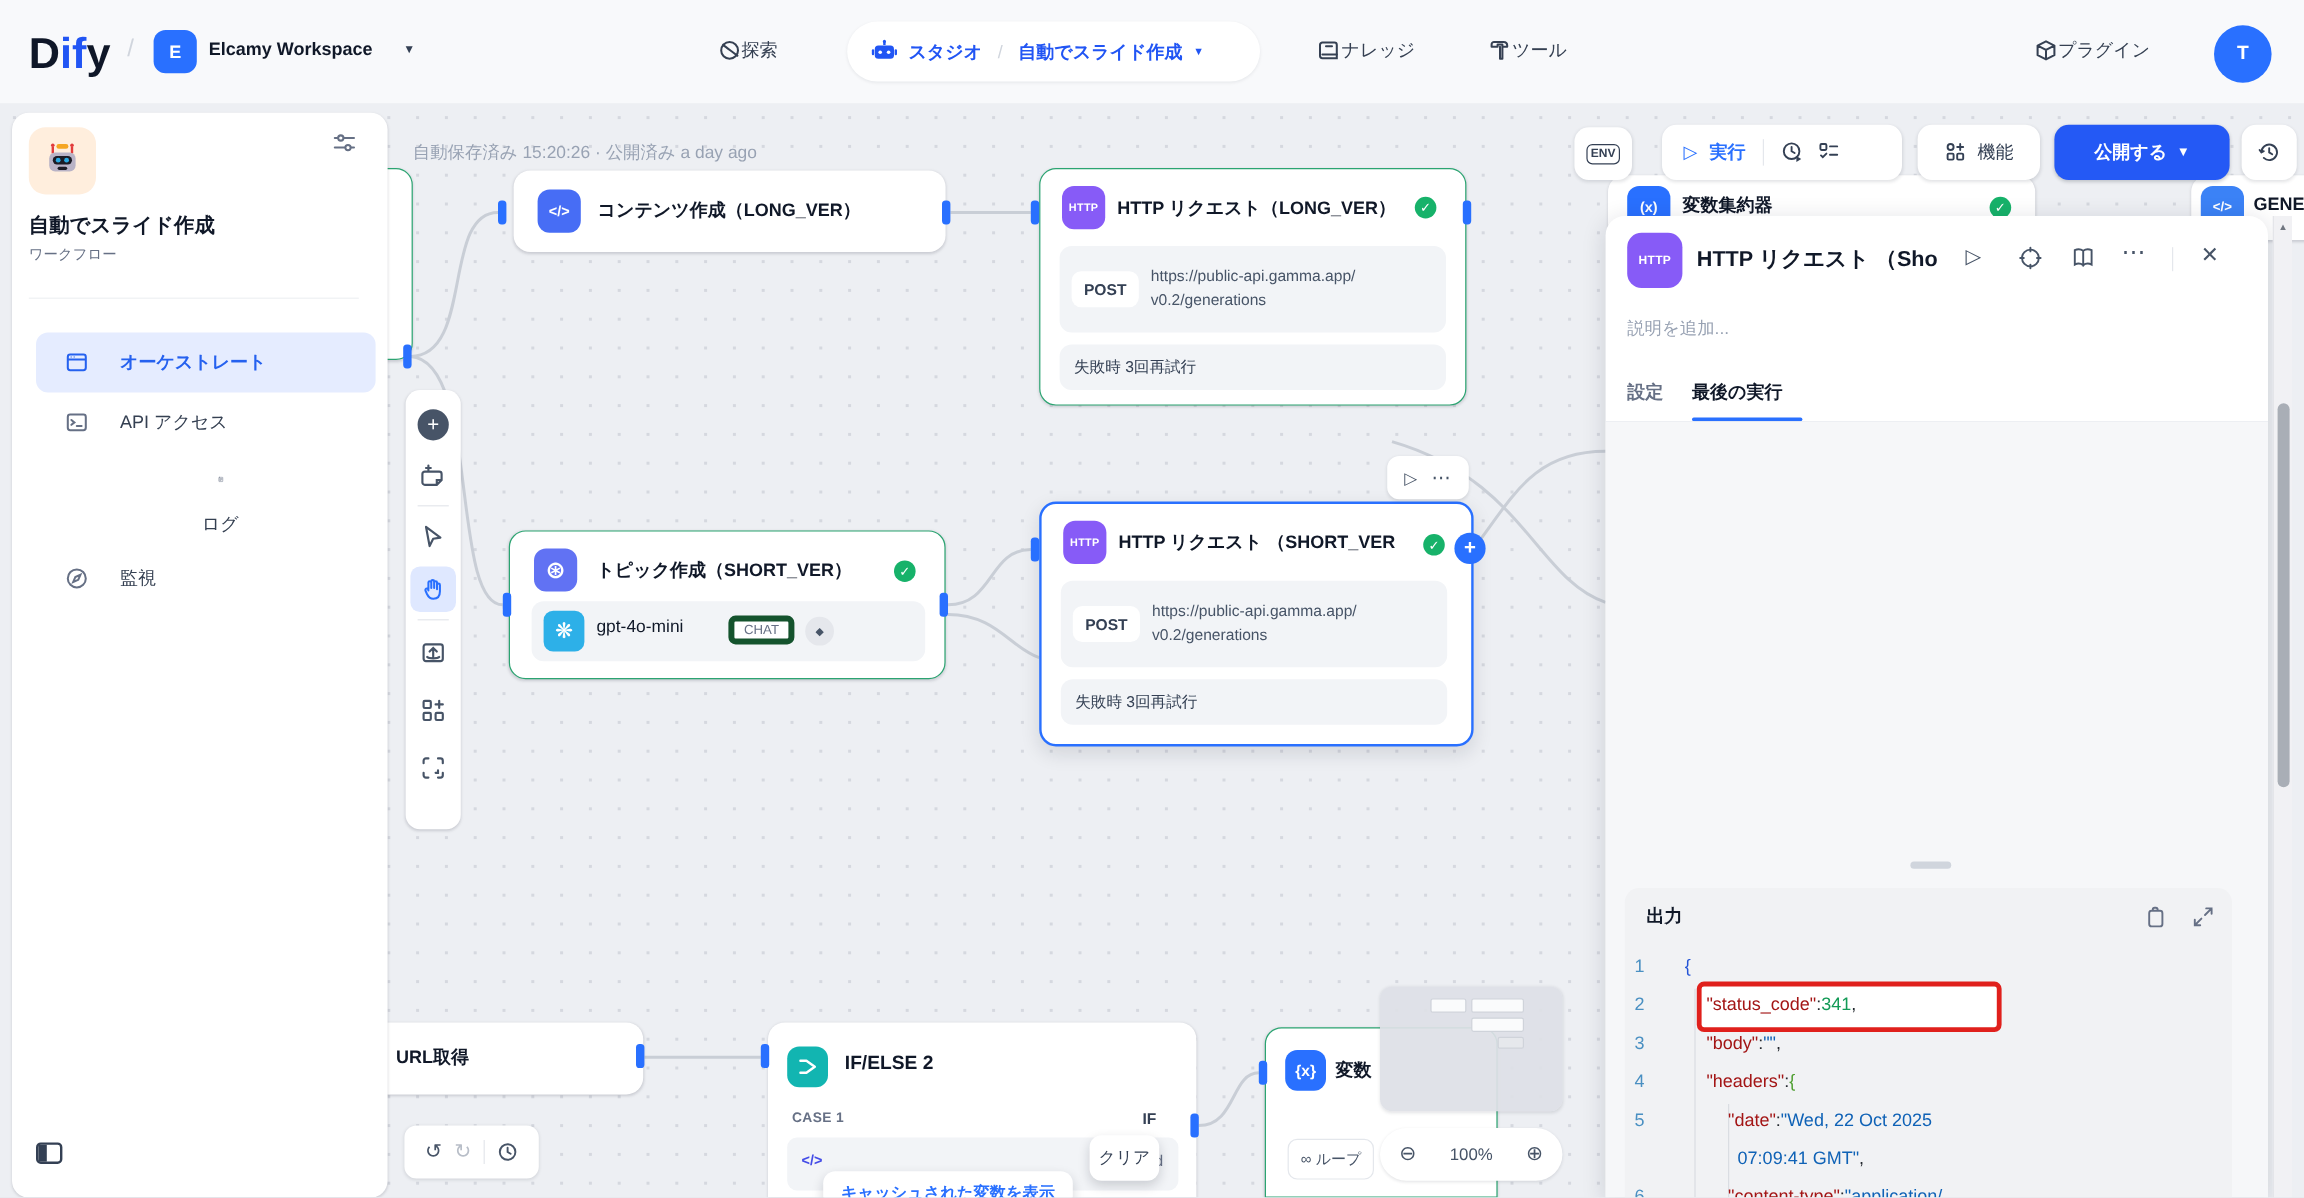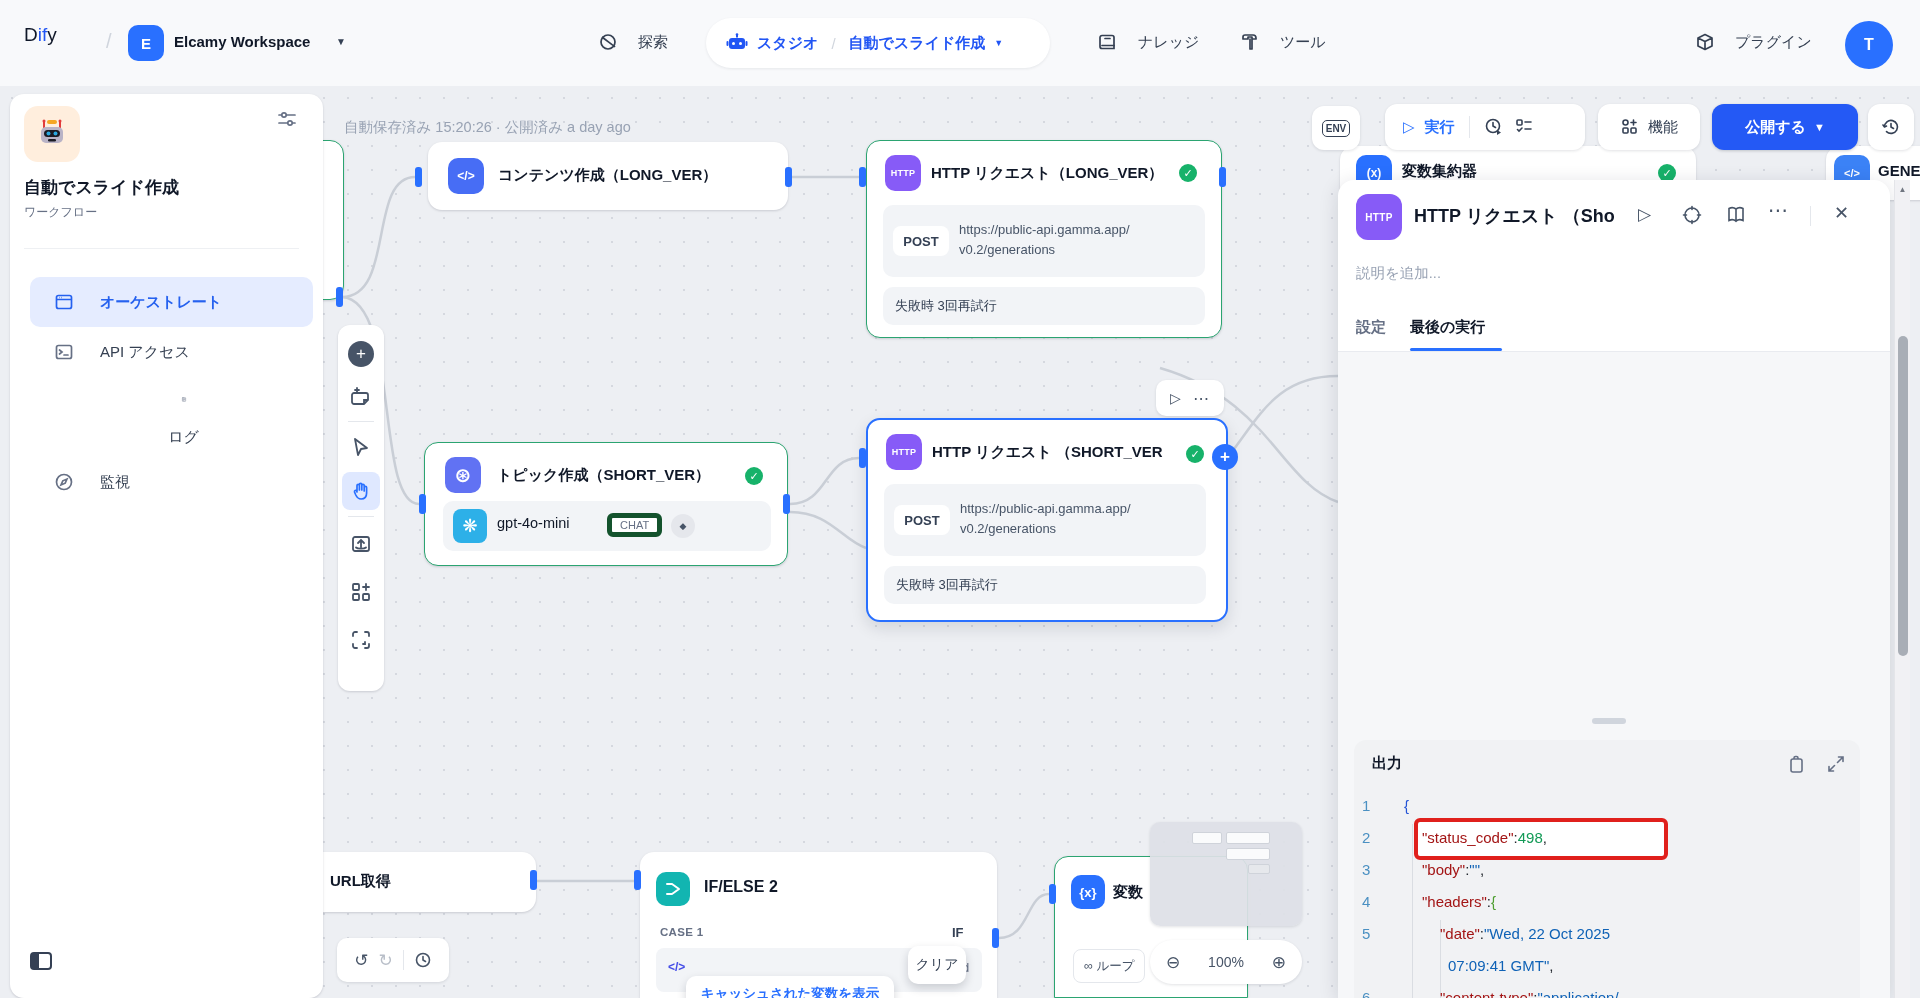--- a/index.html
+++ b/index.html
@@ -7,21 +7,21 @@
   #app{position:relative;width:1920px;height:998px;overflow:hidden;background:#edeff3;}
   .abs{position:absolute;}
   .card{background:#fff;border-radius:14px;box-shadow:0 1px 3px rgba(16,24,40,.10),0 1px 2px rgba(16,24,40,.06);}
   .pill{background:#fff;border-radius:12px;box-shadow:0 1px 3px rgba(16,24,40,.12);display:flex;align-items:center;}
   .dotgrid{background-image:radial-gradient(#d5d8df 1.3px,transparent 1.3px);background-size:24px 24px;}
   .nodetitle{font-size:15px;font-weight:bold;color:#101828;white-space:nowrap;}
   .icon-sq{border-radius:10px;display:flex;align-items:center;justify-content:center;color:#fff;font-weight:bold;}
   .check{width:18px;height:18px;border-radius:50%;background:#17b26a;color:#fff;font-size:11px;display:flex;align-items:center;justify-content:center;}
   .grayrow{background:#f2f4f7;border-radius:10px;position:absolute;}
   .handle{position:absolute;width:7px;height:20px;border-radius:3px;background:#2970ff;}
-  .navtxt{font-size:15px;color:#354052;display:flex;align-items:center;gap:20px;}
+  .navtxt{font-size:15px;color:#354052;display:flex;align-items:center;gap:0;}
   .sideitem{position:absolute;left:20px;width:283px;height:50px;border-radius:10px;display:flex;align-items:center;padding-left:24px;gap:26px;font-size:15px;color:#354052;}
   .sideitem.active{background:#e5ecff;color:#2561ef;font-weight:bold;}
   svg{display:block;}
   .mono{font-family:"DejaVu Sans Mono","Liberation Mono",monospace;}
   
   .key{color:#a31515;} .str{color:#0f62b6;} .num{color:#129a56;} .pn{color:#24292f;} .b1{color:#2454d6;} .b2{color:#4d9e2f;}
   .crow{display:flex;height:32px;line-height:32px;font-size:15px;white-space:nowrap;}
   .cnum{width:26px;text-align:left;color:#4a90c2;flex:none;margin-right:16px;}
   .cseg{position:relative;}
   .tool-ic{width:46px;height:42px;display:flex;align-items:center;justify-content:center;}
@@ -348,21 +348,21 @@
         </svg>
       <span>監視</span>
     </div>
 
     <div class="abs" style="left:20px;top:858px;width:22px;height:18px;border:2px solid #344054;border-radius:4px;">
       <div style="position:absolute;left:0;top:0;width:7px;height:14px;background:#344054;"></div>
     </div>
   </div>
 
   <div class="abs" style="z-index:35;left:0;top:0;width:1920px;height:86px;background:#f8f9fb;">
-    <div class="abs" style="left:24px;top:24px;font-size:19px;font-weight:normal;color:#0f1728;text-align:center;"><span>D</span><span style="color:#2155f4;">if</span><span>y</span></div>
+    <div class="abs" style="left:24px;top:24px;font-size:36px;font-weight:bold;color:#0f1728;text-align:center;"><span>D</span><span style="color:#2155f4;">if</span><span>y</span></div>
     <div class="abs" style="left:106px;top:30px;font-size:20px;color:#d0d5dd;">/</div>
     <div class="abs" style="left:128px;top:25px;width:36px;height:36px;border-radius:10px;background:#2970ff;color:#fff;font-size:15px;font-weight:bold;display:flex;align-items:center;justify-content:center;">E</div>
     <div class="abs" style="left:174px;top:33px;font-size:15px;font-weight:bold;color:#101828;">Elcamy Workspace</div>
     <div class="abs" style="left:336px;top:36px;font-size:10px;color:#344054;">▼</div>
 
     <div class="abs navtxt" style="left:598px;top:32px;">
       <svg width="20" height="20" viewBox="0 0 20 20">
           <g stroke="#354052" stroke-width="1.7" fill="none">
             <circle cx="10" cy="10" r="7"></circle>
             <path d="M4,5 C9,9 15,13 17,15"></path>
@@ -473,21 +473,21 @@
             <div class="crow">
               <span class="cnum">1</span>
               <span style="width: 0px; flex: 0 0 auto;"></span>
               <span class="cseg b1">{</span>
             </div>
             <div class="crow">
               <span class="cnum">2</span>
               <span style="width: 18px; flex: 0 0 auto;"></span>
               <span class="cseg key">"status_code"</span>
               <span class="cseg pn">: </span>
-              <span class="cseg num">498</span>
+              <span class="cseg num">341</span>
               <span class="cseg pn">,</span>
             </div>
             <div class="crow">
               <span class="cnum">3</span>
               <span style="width: 18px; flex: 0 0 auto;"></span>
               <span class="cseg key">"body"</span>
               <span class="cseg pn">: </span>
               <span class="cseg str">""</span>
               <span class="cseg pn">,</span>
             </div>

